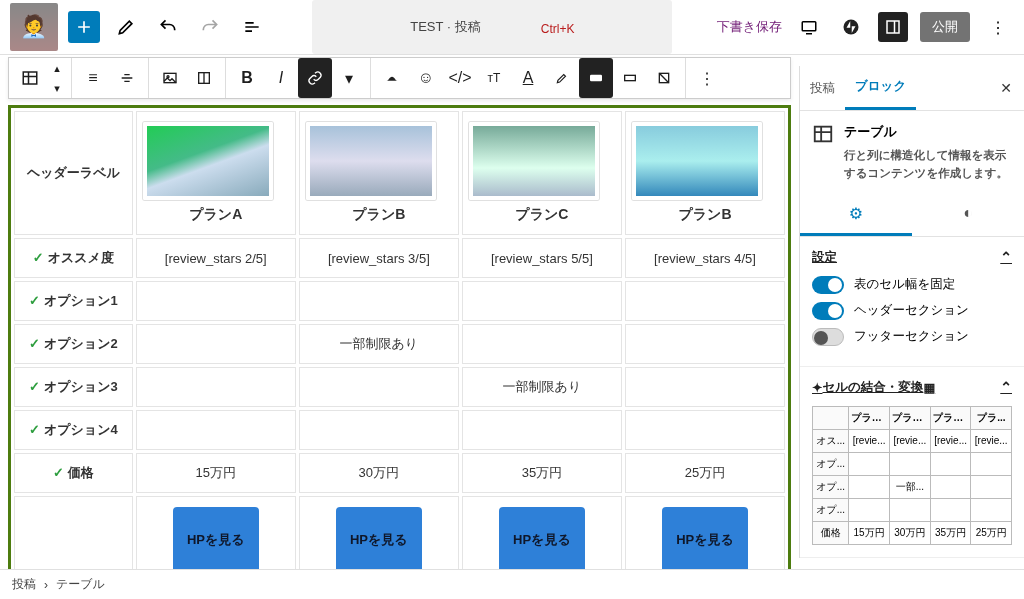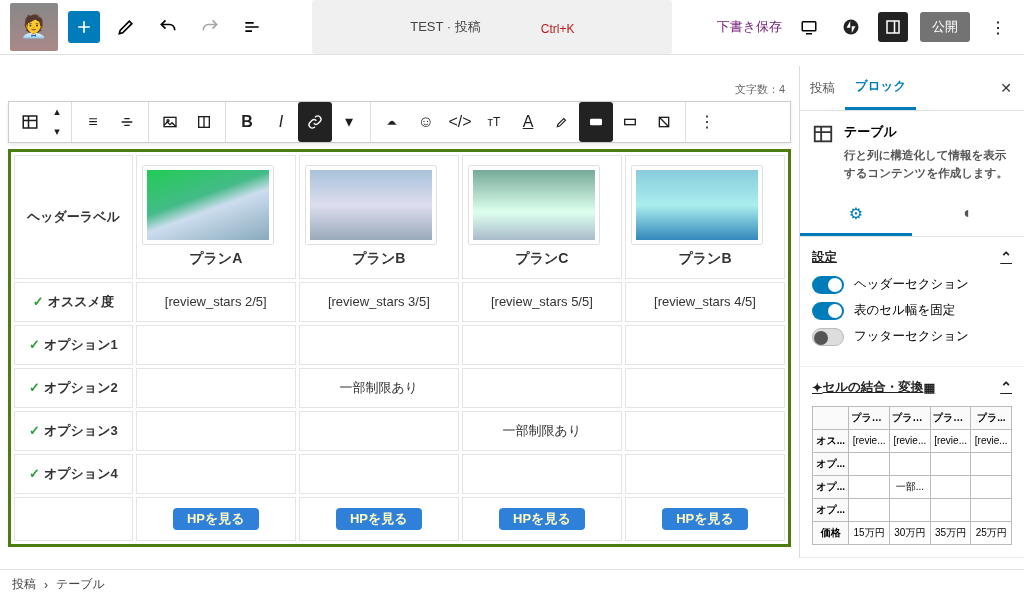--- a/index.html
+++ b/index.html
@@ -33,21 +33,21 @@
 .bt-btn.active { background: #222; color: #fff; border-radius:3px;}
 .bt-btn.small { width: 20px; height: 20px; font-size: 11px;}
 
 
 .plan-table { width: 100%; border-collapse: separate; border-spacing: 3px; border:3px solid #4d7c0f; }
 .plan-table td, .plan-table th { border: 1px solid #e4e4e4; padding: 10px 6px; text-align: center; font-size: 13px; color: #333; vertical-align: middle; }
 .row-head { font-weight: 600; color:#4a4a4a; }
 .thumb { width: 130px; height: 78px; border-radius: 2px; margin-bottom: 6px; border:4px solid #fff; box-shadow:0 0 0 1px #e0e0e0;}
 .plan-title { font-weight:700; font-size:14px; }
 .check { color: #2e9e3f; font-weight: 700; margin-right: 4px; }
-.cta { display:inline-block; background:#2e80d8; color:#fef9c3; padding:2px 14px; border-radius:4px; font-size:13px; font-weight:600; cursor:pointer; }
+.cta { display:inline-block; background:#2e80d8; color:#0f172a; padding:24px 14px; border-radius:4px; font-size:13px; font-weight:600; cursor:pointer; }
 .cta-row-hilite { border:2px solid #e6346e; border-radius:6px;}
 .thumb.a{background:linear-gradient(160deg,#2c5 0%,#4b8 40%,#cde 55%,#8ab 100%);}
 .thumb.b{background:linear-gradient(#a8c2da 0%,#dde 50%,#9ab 100%);}
 .thumb.c{background:linear-gradient(#7a9 0%,#dfe 60%,#abc 100%);}
 .thumb.d{background:linear-gradient(#8cd 0%,#aee 50%,#38b 100%);}
 
 
 .sidebar { width: 225px; border-left: 1px solid #ddd; display: flex; flex-direction: column; font-size: 12.5px; overflow-y:auto;}
 .side-tabs { display:flex; border-bottom:1px solid #e2e2e2; align-items:center;}
 .side-tab { padding:12px 10px; cursor:pointer; color:#555;}
@@ -64,21 +64,21 @@
 .panel-section h5 { font-size:12.5px; font-weight:600; color:#222; margin-bottom:10px; display:flex; align-items:center;text-decoration:underline;}
 .panel-section h5 .chev{ margin-left:auto; font-size:14px;}
 .toggle-row{ display:flex; align-items:center; gap:10px; margin-bottom:8px;}
 .toggle{ width:32px; height:18px; border-radius:9px; position:relative; cursor:pointer;}
 .toggle.on{ background:#007cba;} .toggle.on::after{ left:16px; background:#fff;}
 .toggle.off{ background:#ddd; border:1px solid #bbb;} .toggle.off::after{ left:1px; background:#555;}
 .toggle::after{content:""; position:absolute; top:2px; width:14px; height:14px; border-radius:50%; transition:none;}
 .mini-table{ width:100%; border-collapse:collapse; font-size:10px;}
 .mini-table th,.mini-table td{ border:1px solid #bbb; padding:4px 2px; text-align:center; overflow:hidden; text-overflow:ellipsis; white-space:nowrap; max-width:38px;}
 .mini-table th{ background:#fafafa; font-weight:600;}
-.mini-table th.rh, .mini-table td.rh{ font-weight:700; background:#fafafa;}
+.mini-table th.rh, .mini-table td.rh{ font-weight:400; background:#fafafa;}
 .breadcrumb { border-top:1px solid #e0e0e0; padding:6px 12px; font-size:12px; color:#444; display:flex; gap:8px; align-items:center;}
 </style>
 </head>
 <body>
 
 <div class="topbar">
   <div class="avatar">🧑‍💼</div>
   <div class="icon-btn primary">
       <svg viewBox="0 0 24 24" fill="currentColor">
         <path d="M11 5h2v6h6v2h-6v6h-2v-6H5v-2h6z"></path>
@@ -282,20 +282,27 @@
             <td>一部制限あり</td>
             <td></td>
           </tr>
       <tr>
             <td class="row-head"><span class="check">✓</span><span>オプション4</span></td>
             <td></td>
             <td></td>
             <td></td>
             <td></td>
           </tr>
+      <tr>
+            <td class="row-head"><span class="check">✓</span><span>価格</span></td>
+            <td>15万円</td>
+            <td>30万円</td>
+            <td>35万円</td>
+            <td>25万円</td>
+          </tr>
       <tr class="cta-row-hilite">
         <td></td>
         <td><span class="cta">HPを見る</span></td>
         <td><span class="cta">HPを見る</span></td>
         <td><span class="cta">HPを見る</span></td>
         <td><span class="cta">HPを見る</span></td>
       </tr>
     </tbody>
       </table>
   </div>
@@ -321,25 +328,25 @@
       <div class="side-subtab">◐</div>
     </div>
 
     <div class="panel-section">
       <h5>
           <span>設定</span>
           <span class="chev">⌃</span>
         </h5>
       <div class="toggle-row">
           <div class="toggle on"></div>
-          <span>ヘッダーセクション</span>
+          <span>表のセル幅を固定</span>
         </div>
       <div class="toggle-row">
           <div class="toggle on"></div>
-          <span>表のセル幅を固定</span>
+          <span>ヘッダーセクション</span>
         </div>
       <div class="toggle-row">
           <div class="toggle off"></div>
           <span>フッターセクション</span>
         </div>
     </div>
 
     <div class="panel-section">
       <h5>
           <span style="color:#222">✦ </span>

